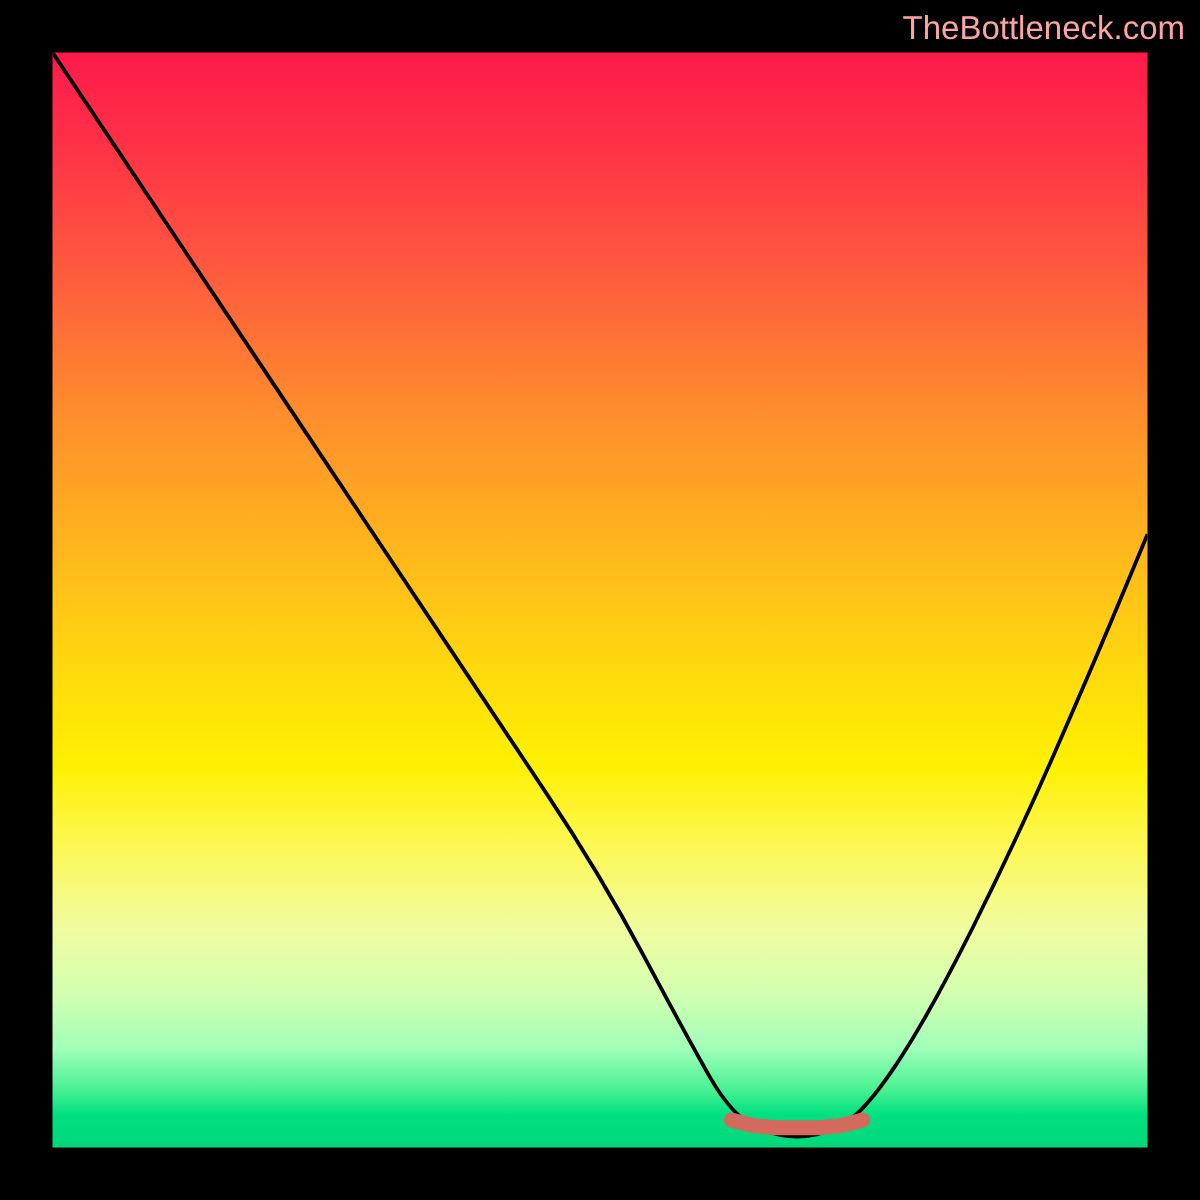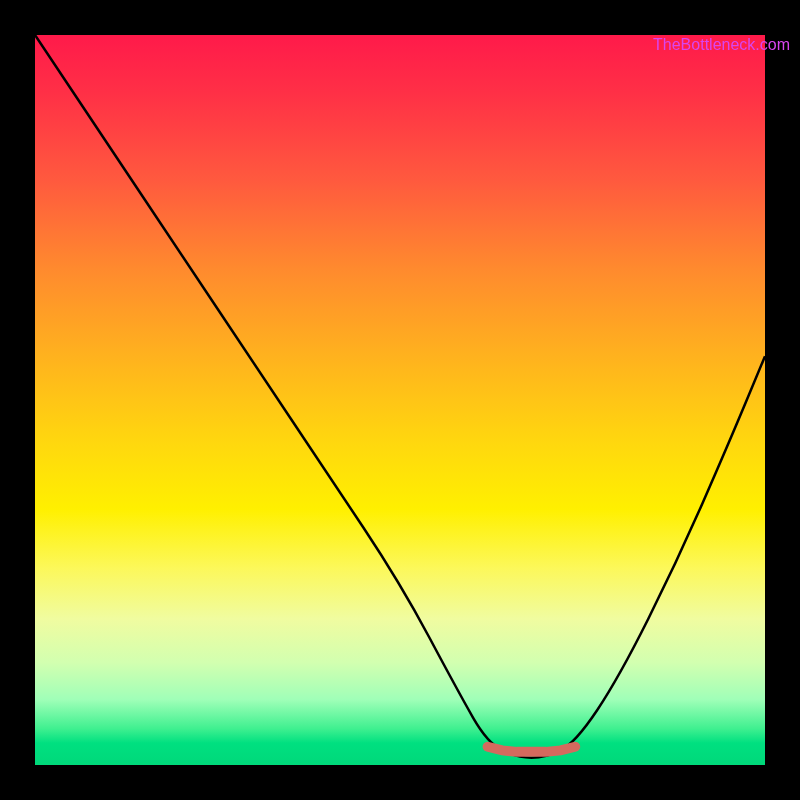--- a/index.html
+++ b/index.html
@@ -8,25 +8,24 @@
     width: 800px;
     height: 800px;
     background: #000;
     position: relative;
     font-family: Arial, sans-serif;
   }
   .watermark {
     position: absolute;
     top: 6px;
     right: 10px;
-    color: #d946ef;
-    font-size: 16px;
+    color: #fca5a5;
+    font-size: 22px;
     font-weight: 500;
     z-index: 10;
-    margin-top: 30px;
   }
   .plot-area {
     position: absolute;
     left: 35px;
     top: 35px;
     width: 730px;
     height: 730px;
     background: linear-gradient(to bottom,
       #ff1a4a 0%,
       #ff3046 8%,

